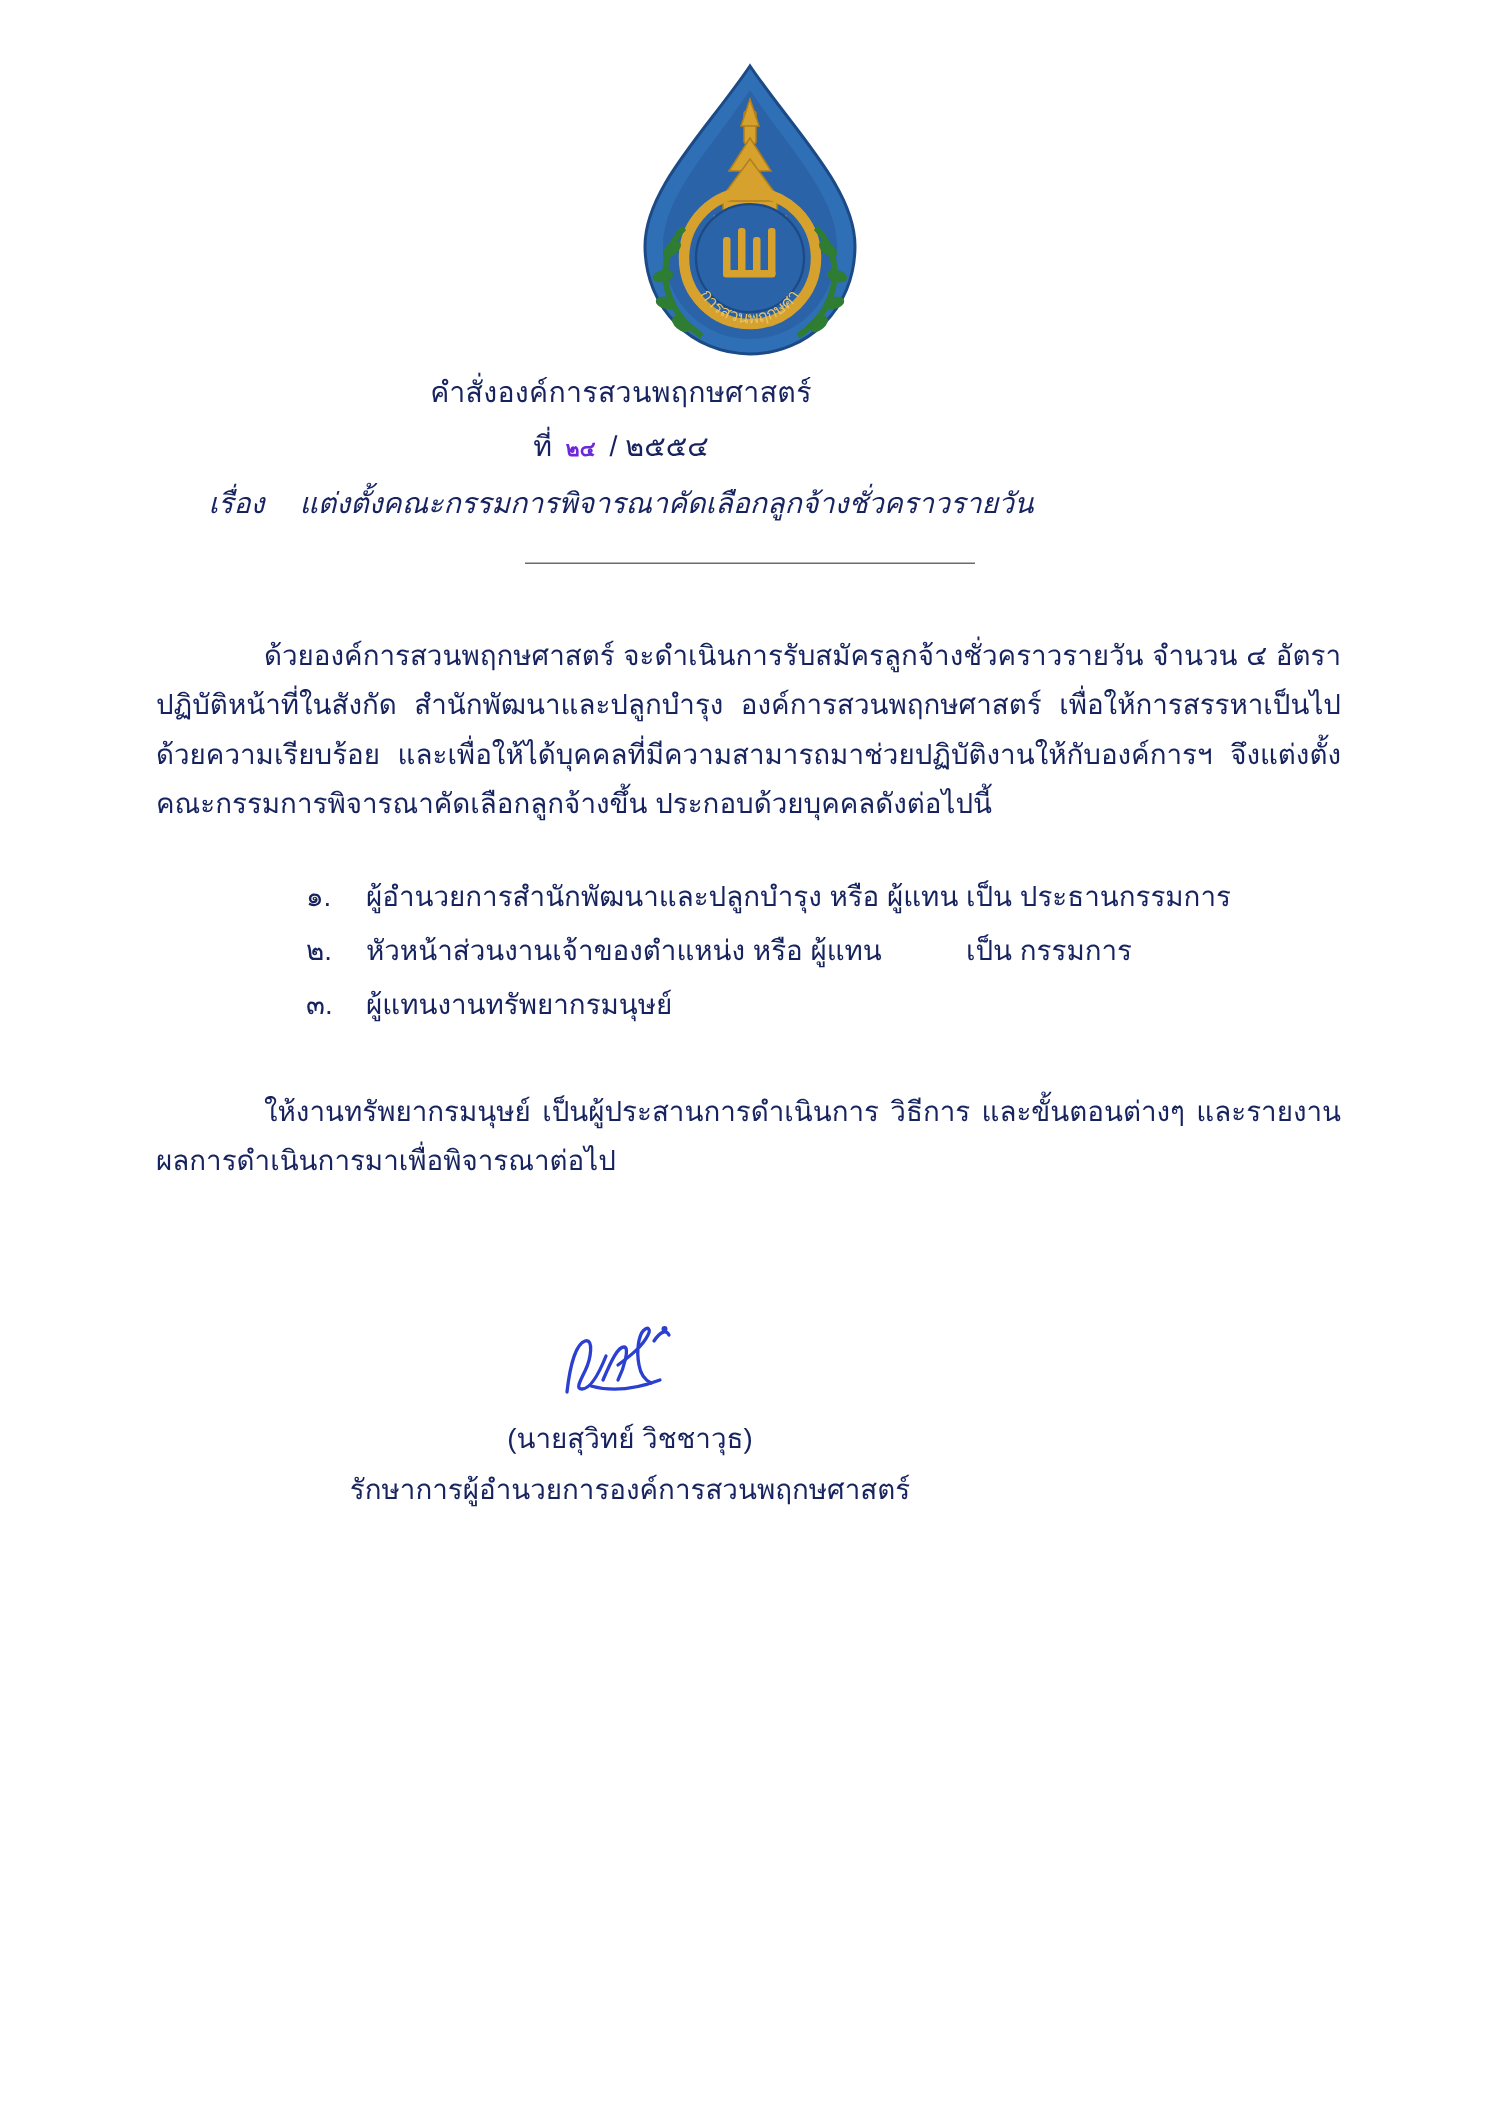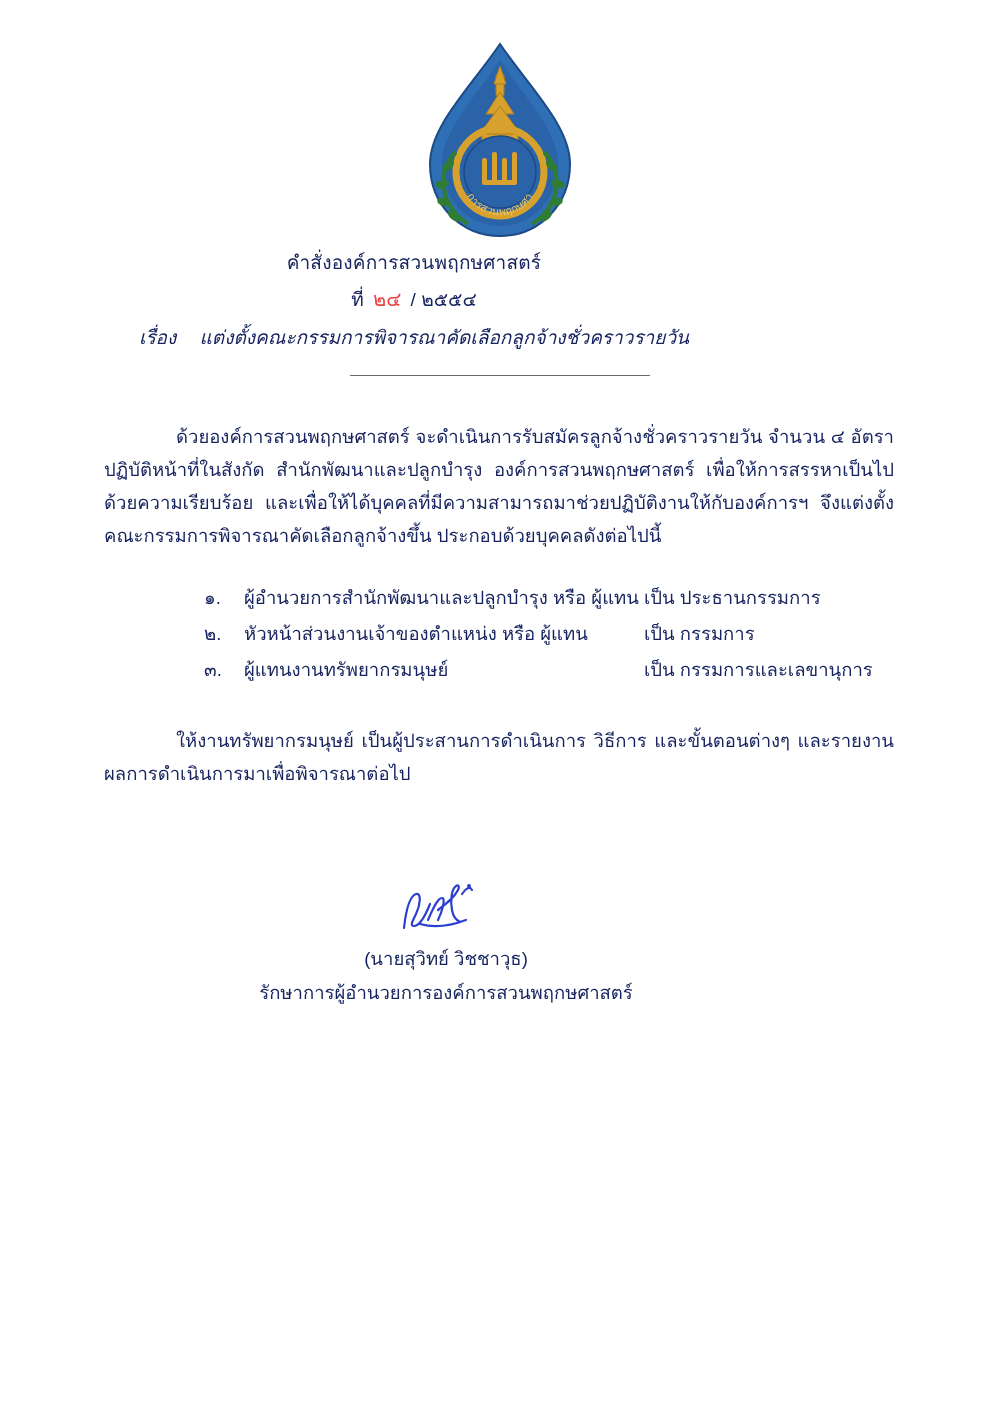--- a/index.html
+++ b/index.html
@@ -64,23 +64,24 @@
     letter-spacing: .2px;
     line-height: 30px;
   }
   .title-2 {
     font-size: 19px;
     color: #16235f;
     line-height: 34px;
     margin-top: 4px;
   }
   .num-blue {
-    color: #ef4444;
-    font-size: 20px;
+    color: #6d28d9;
+    font-size: 14px;
     padding: 0 4px;
+    font-weight: bold;
   }
   .title-3 {
     font-size: 19px;
     color: #16235f;
     line-height: 34px;
     margin-top: 4px;
     font-style: italic;
   }
   .title-3 .lbl { margin-right: 18px; }
 
@@ -135,21 +136,20 @@
   }
   .order-line .sp { display: inline-block; width: 16px; }
 
   
   .sig-block {
     position: absolute;
     top: 880px;
     left: 0;
     width: 840px;
     text-align: center;
-    margin-left: 26px;
   }
   .sig-mark {
     height: 62px;
     position: relative;
   }
   .sig-svg { display: block; margin: 0 auto; }
   .sig-name {
     font-size: 18.5px;
     color: #16235f;
     line-height: 34px;
@@ -253,21 +253,20 @@
 
       <div class="list-row thai">
         <span class="li-num">๒.</span>
         <span class="li-text">หัวหน้าส่วนงานเจ้าของตำแหน่ง หรือ ผู้แทน</span>
         <span class="li-role">เป็น กรรมการ</span>
       </div>
 
       <div class="list-row thai">
         <span class="li-num">๓.</span>
         <span class="li-text">ผู้แทนงานทรัพยากรมนุษย์</span>
-        <span class="li-role">เป็น กรรมการและเลขานุการ</span>
       </div>
 
     </div>
 
     <div class="para para2 thai"><span class="indent"></span><span>ให้งานทรัพยากรมนุษย์  เป็นผู้ประสานการดำเนินการ  วิธีการ  และขั้นตอนต่างๆ และรายงานผลการดำเนินการมาเพื่อพิจารณาต่อไป</span></div>
 
 
   </div>
 
   <div class="sig-block">

